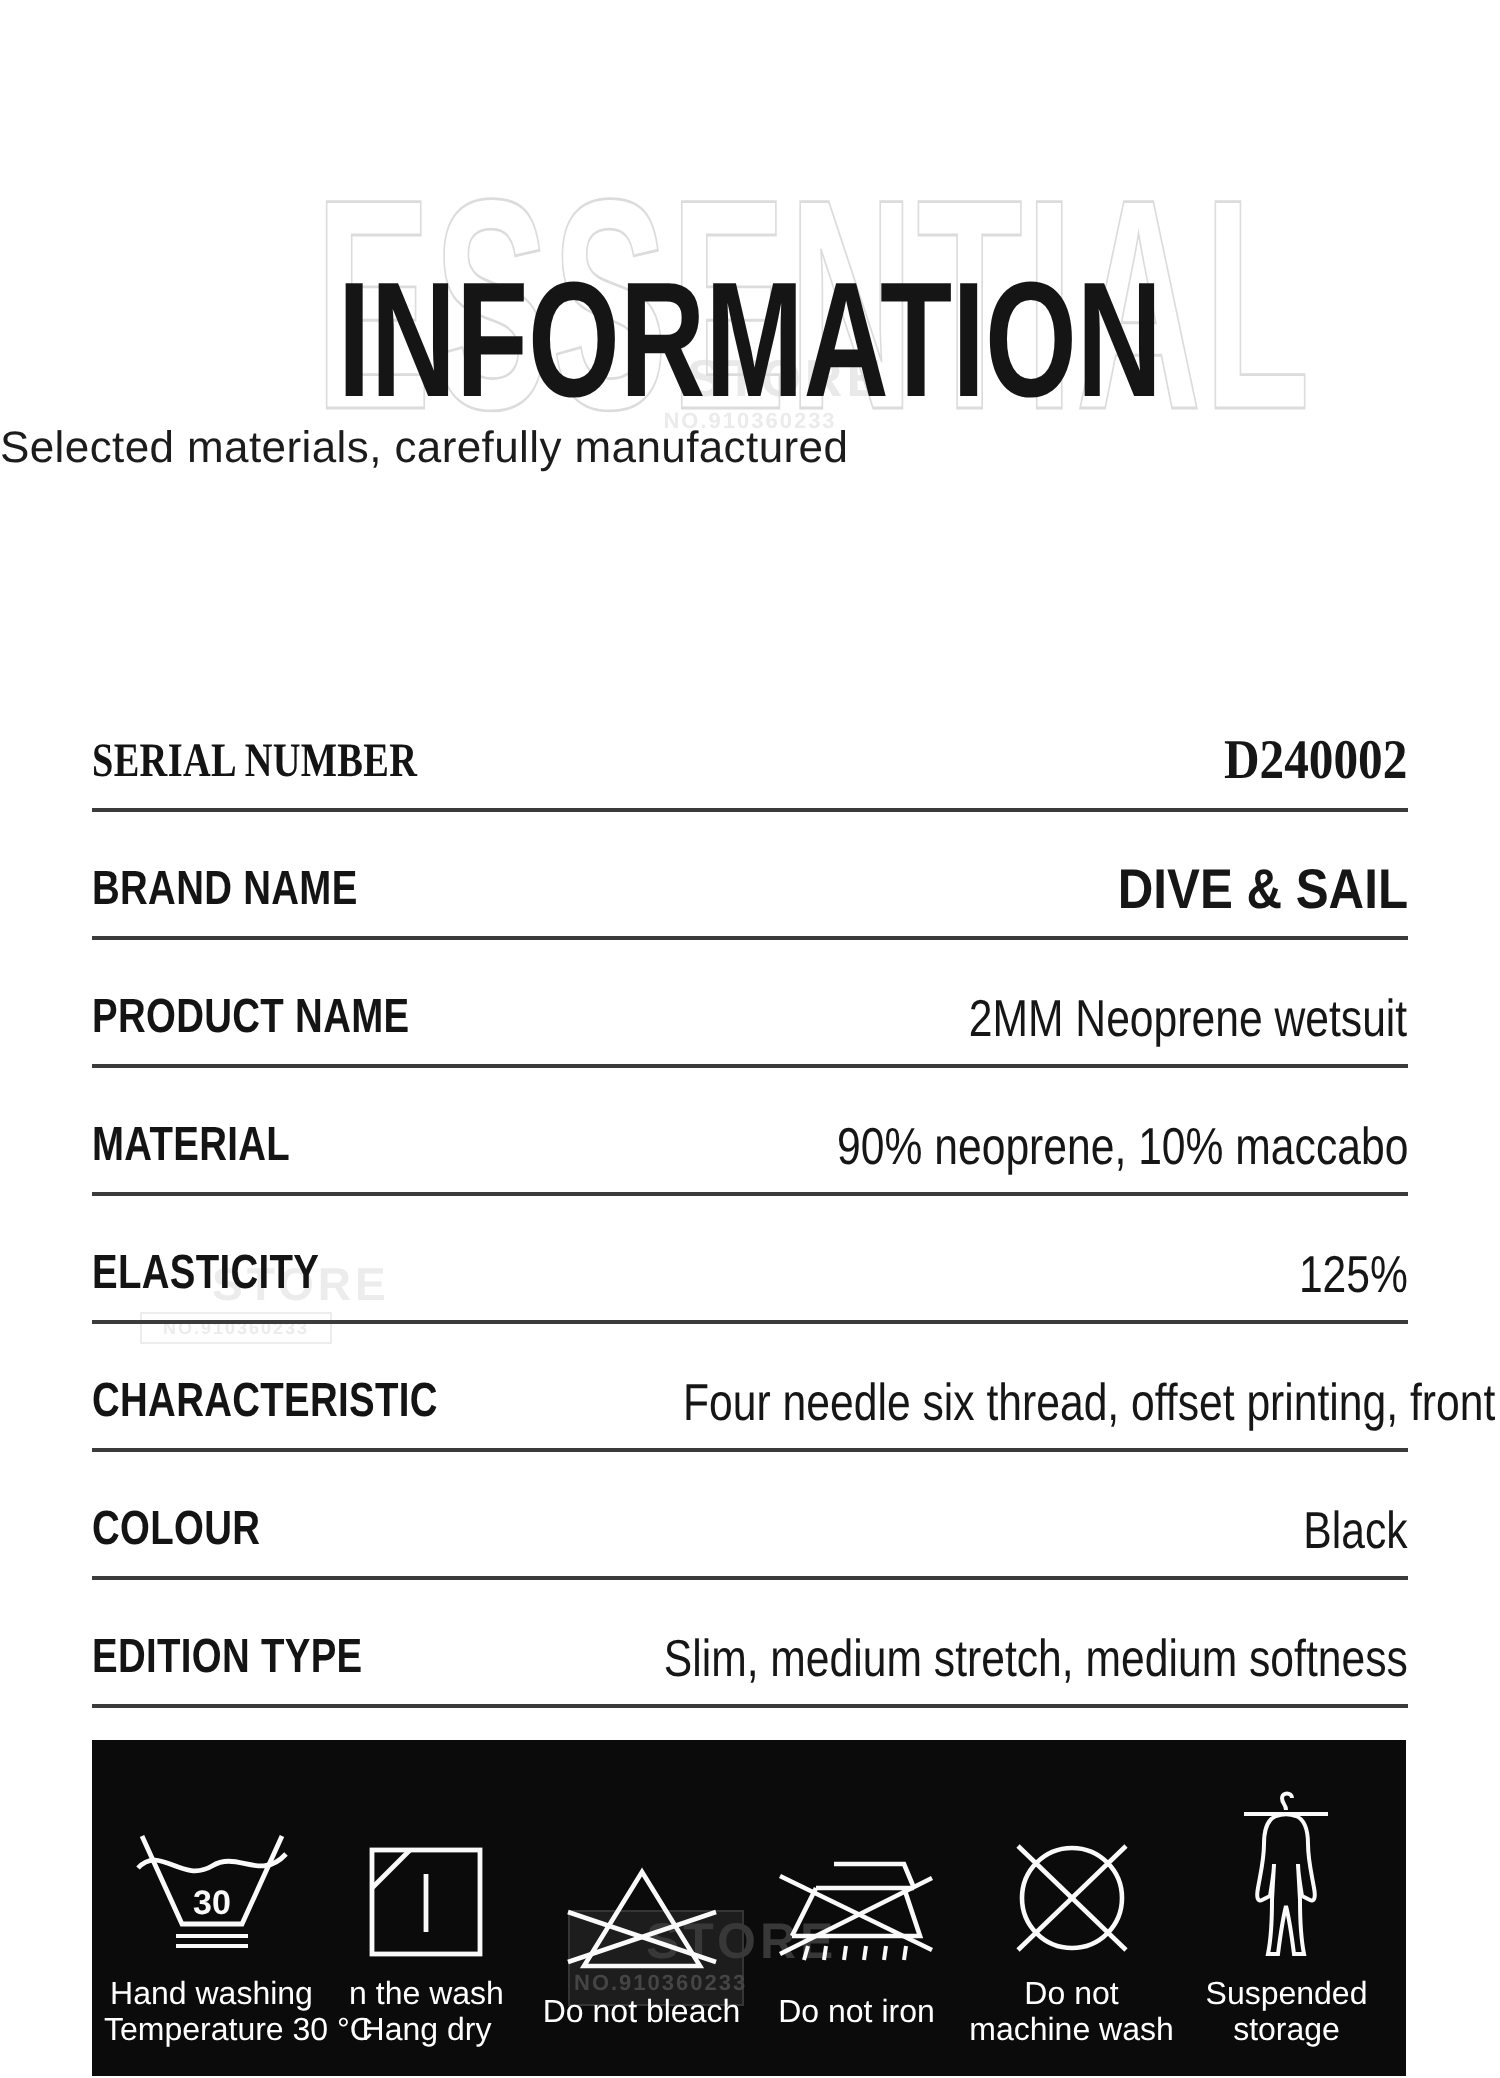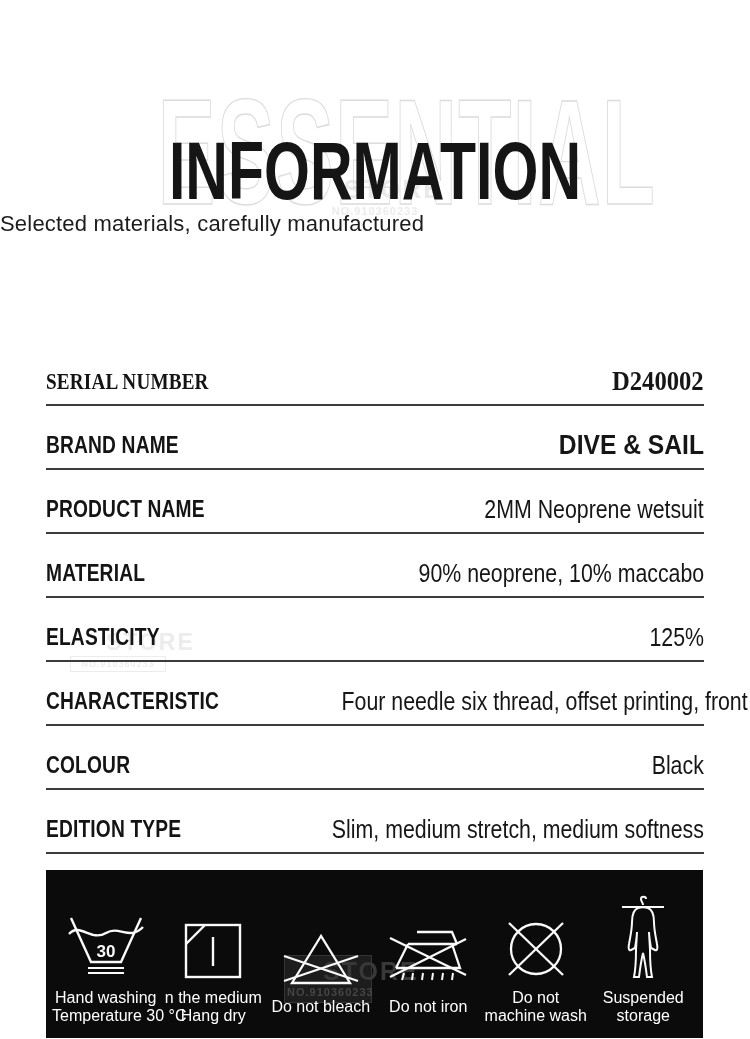--- a/index.html
+++ b/index.html
@@ -152,21 +152,21 @@
 
   <div class="care-item">
     <div class="care-icon-box">
             <svg width="60" height="58" viewBox="0 0 60 58" fill="none" stroke="#fafafa" stroke-width="2.4">
     <rect x="3" y="3" width="54" height="52"></rect>
     <path d="M3 22 L22 3"></path>
     <path d="M30 15 L30 44"></path>
   </svg>
           </div>
     <div class="care-label">
-            <div>n the medium</div>
+            <div>n the wash</div>
             <div>Hang dry</div>
           </div>
   </div>
 
   <div class="care-item">
     <div class="care-icon-box">
             <svg width="80" height="60" viewBox="0 0 80 60" fill="none" stroke="#fafafa" stroke-width="2.3">
     <path d="M40 7 L11 54 L69 54 Z"></path>
     <path d="M3 27 L77 52"></path>
     <path d="M3 52 L77 27"></path>

